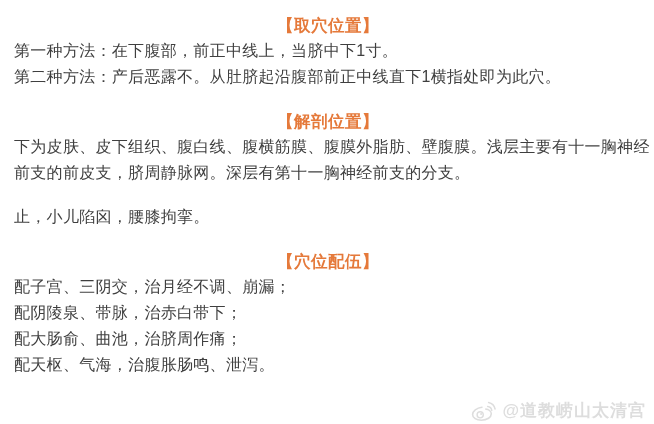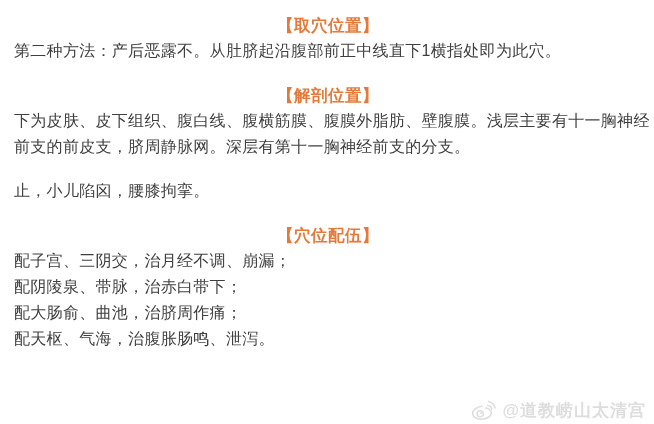--- a/index.html
+++ b/index.html
@@ -37,38 +37,38 @@
     color: var(--text);
     line-height: 26px;
     letter-spacing: 0.3px;
     white-space: nowrap;
   }
   .watermark {
     position: absolute;
     right: 8px;
     bottom: 2px;
     display: flex;
-    align-items: center;
     gap: 5px;
     color: var(--watermark);
     font-size: 17px;
     font-weight: bold;
     letter-spacing: 1px;
     opacity: 0.95;
     user-select: none;
   }
   .wm-icon { display: inline-flex; align-items: flex-end; }
 </style>
 </head>
 <body>
 
 <div class="page">
 
   <div class="sec">
     <h2 class="sec-title">【取穴位置】</h2>
+    <p class="line">第一种方法：在下腹部，前正中线上，当脐中下1寸。</p>
     <p class="line">第二种方法：产后恶露不。从肚脐起沿腹部前正中线直下1横指处即为此穴。</p>
   </div>
 
   <div class="sec">
     <h2 class="sec-title">【解剖位置】</h2>
     <p class="line">下为皮肤、皮下组织、腹白线、腹横筋膜、腹膜外脂肪、壁腹膜。浅层主要有十一胸神经</p>
     <p class="line">前支的前皮支，脐周静脉网。深层有第十一胸神经前支的分支。</p>
   </div>
 
   <div class="sec">

